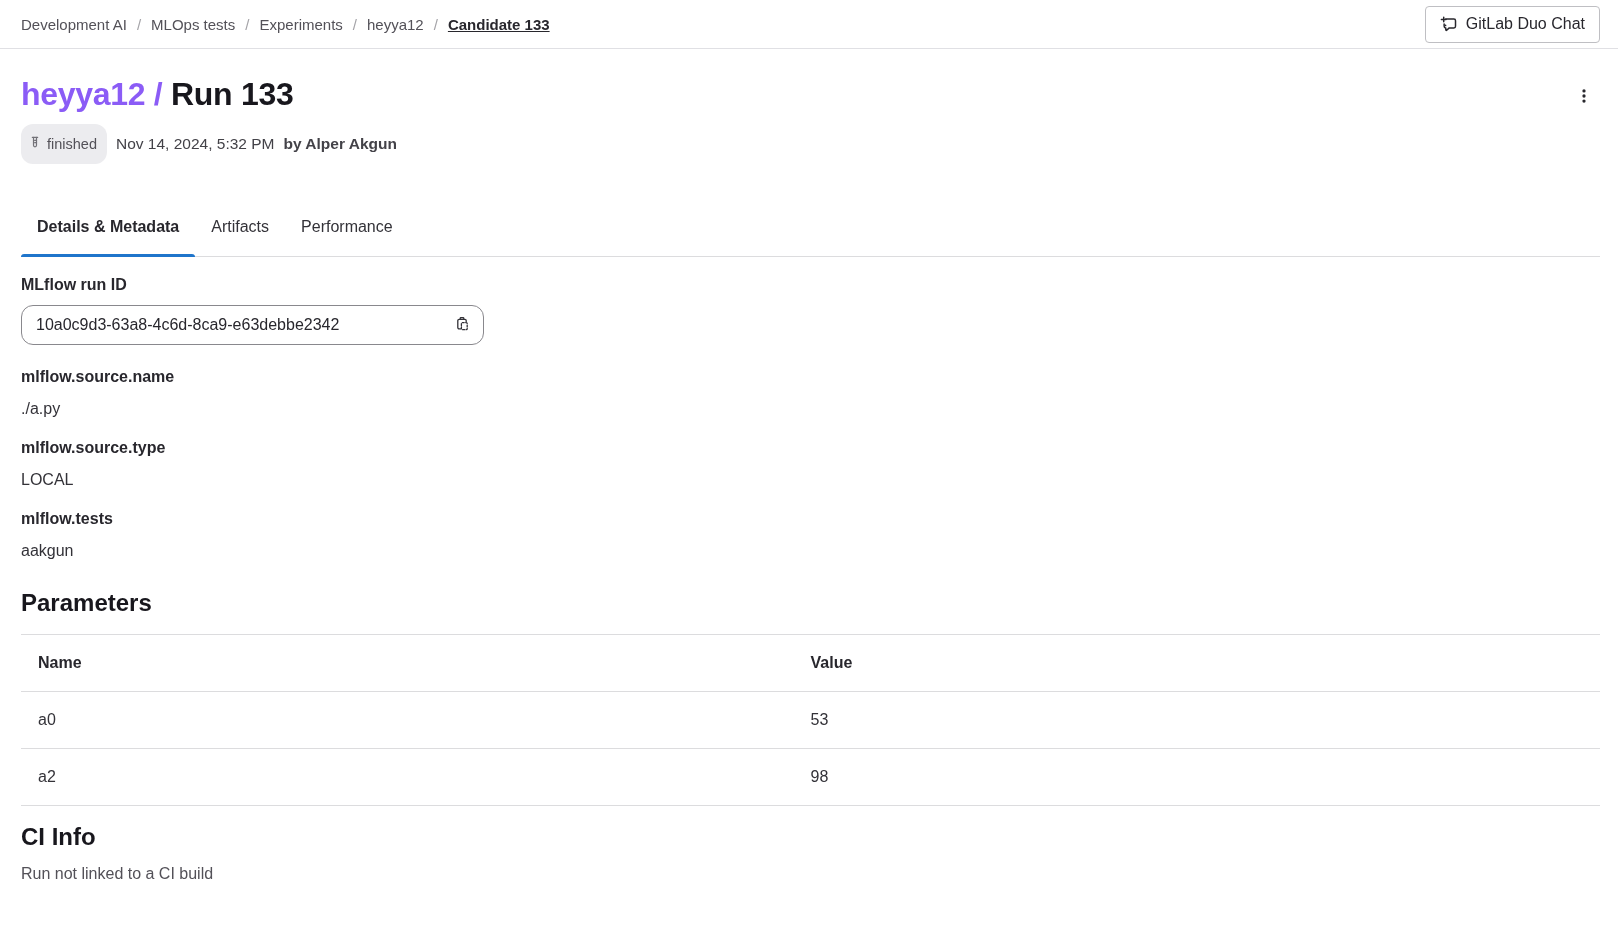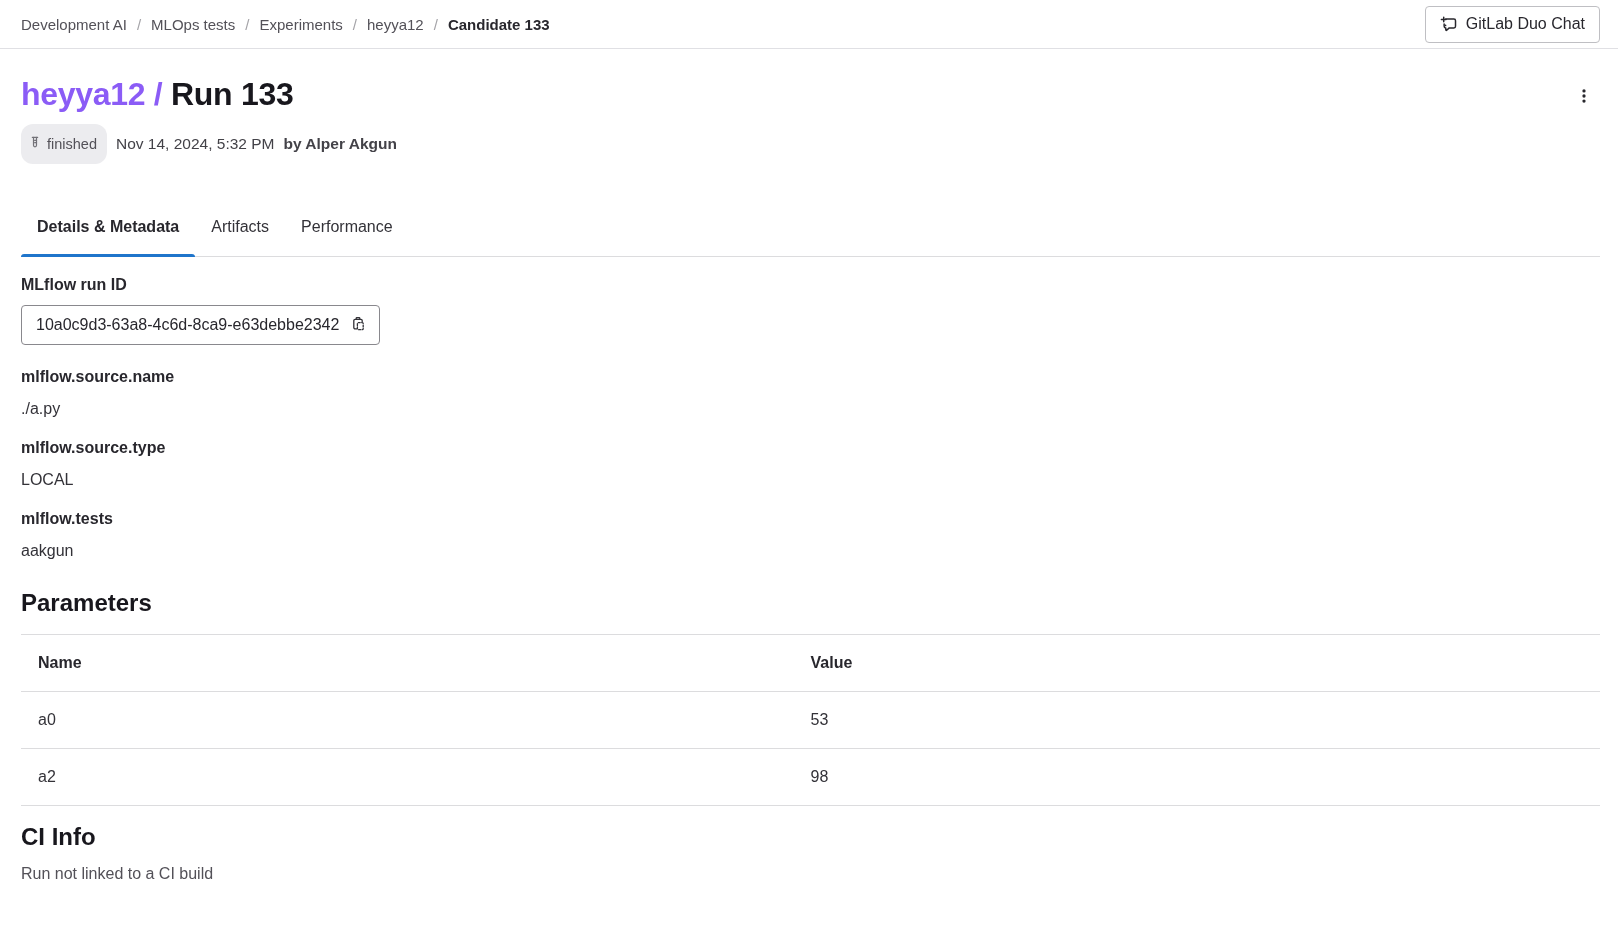--- a/index.html
+++ b/index.html
@@ -13,21 +13,21 @@
   .topbar {
     height: 49px;
     display: flex; align-items: center; justify-content: space-between;
     padding: 0 18px 0 21px;
     border-bottom: 1px solid #e0e0e4;
     background: #fff;
   }
   .breadcrumb { display: flex; align-items: center; gap: 10px; font-size: 15px; }
   .breadcrumb a { color: #535158; text-decoration: none; cursor: pointer; }
   .breadcrumb .sep { color: #a4a3a8; }
-  .breadcrumb .current { color: #28272d; font-weight: 700; }
+  .breadcrumb .current { color: #28272d; font-weight: 700; text-decoration: underline; }
   .duo-btn {
     display: inline-flex; align-items: center; gap: 9px;
     height: 37px; padding: 0 14px;
     background: #fff; border: 1px solid #bfbfc3; border-radius: 4px;
     font-family: inherit; font-size: 16px; color: #28272d; cursor: pointer;
   }
   .duo-btn svg { display:block; }
   
   .content { padding: 0 18px 0 21px; }
   .title-row { margin-top: 26px; display: flex; justify-content: space-between; align-items: flex-start; }
@@ -55,22 +55,22 @@
   }
   .tab.active { font-weight: 700; color: #28272d; }
   .tab.active::after {
     content: ""; position: absolute; left: 0; right: 0; bottom: -1px;
     height: 3px; background: #1f75cb; border-radius: 3px 3px 0 0;
   }
   
   .details { margin-top: 18px; }
   .field-label { display: block; font-size: 16px; font-weight: 700; color: #28272d; line-height: 19px; }
   .runid-box {
-    margin-top: 11px; width: 359px; height: 40px;
-    border: 1px solid #89888d; border-radius: 4px;
+    margin-top: 11px; width: 463px; height: 40px;
+    border: 1px solid #89888d; border-radius: 12px;
     display: flex; align-items: center; justify-content: space-between;
     padding: 0 8px 0 14px; font-size: 16px; color: #28272d; background: #fff;
   }
   .copy-btn {
     width: 26px; height: 26px; border: none; background: none; cursor: pointer;
     display: flex; align-items: center; justify-content: center; color: #333238; border-radius: 4px;
   }
   .meta-label { margin-top: 20px; }
   .meta-label.first { margin-top: 22px; }
   .meta-value { margin-top: 13px; font-size: 16px; color: #333238; line-height: 19px; }

